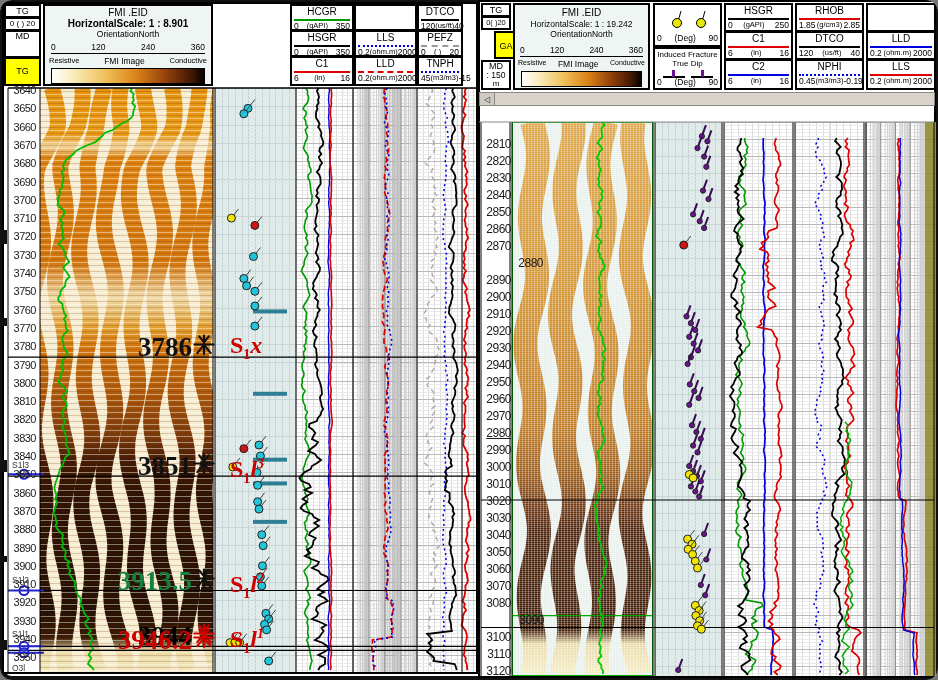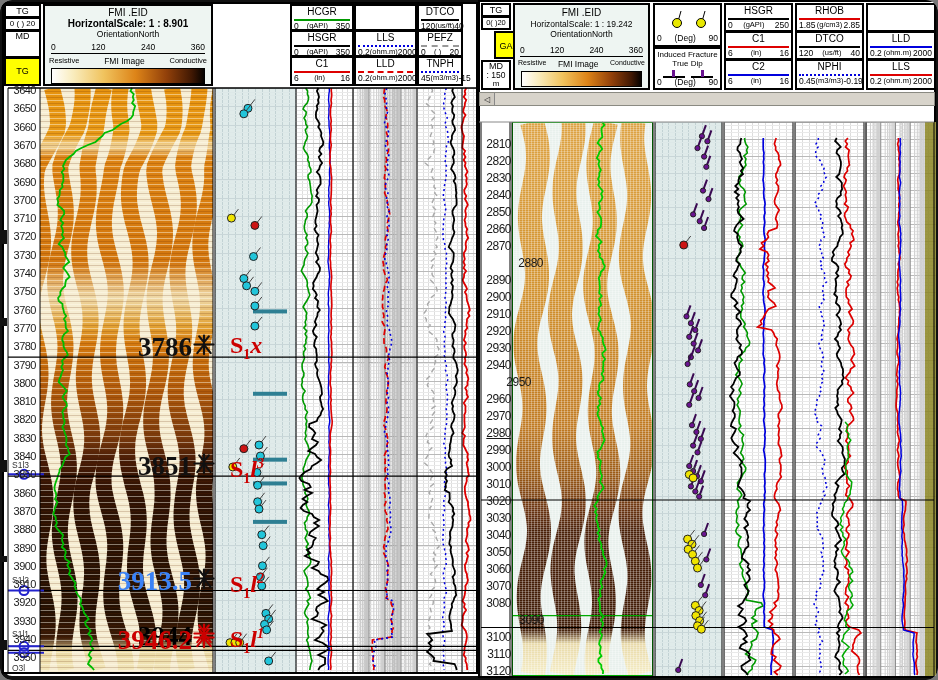--- a/index.html
+++ b/index.html
@@ -712,21 +712,21 @@
     <div class=" depth-lbl" style="position: absolute; left: 481px; top: 205px; font-size: 12px;">2850</div>
     <div class=" depth-lbl" style="position: absolute; left: 481px; top: 222px; font-size: 12px;">2860</div>
     <div class=" depth-lbl" style="position: absolute; left: 481px; top: 239px; font-size: 12px;">2870</div>
     <div class=" depth-lbl" style="position: absolute; left: 481px; top: 256px; font-size: 12px; padding-left: 32px;">2880</div>
     <div class=" depth-lbl" style="position: absolute; left: 481px; top: 273px; font-size: 12px;">2890</div>
     <div class=" depth-lbl" style="position: absolute; left: 481px; top: 290px; font-size: 12px;">2900</div>
     <div class=" depth-lbl" style="position: absolute; left: 481px; top: 307px; font-size: 12px;">2910</div>
     <div class=" depth-lbl" style="position: absolute; left: 481px; top: 324px; font-size: 12px;">2920</div>
     <div class=" depth-lbl" style="position: absolute; left: 481px; top: 341px; font-size: 12px;">2930</div>
     <div class=" depth-lbl" style="position: absolute; left: 481px; top: 358px; font-size: 12px;">2940</div>
-    <div class=" depth-lbl" style="position: absolute; left: 481px; top: 375px; font-size: 12px; margin-left: 20px;">2950</div>
+    <div class=" depth-lbl" style="position: absolute; left: 481px; top: 375px; font-size: 12px;">2950</div>
     <div class=" depth-lbl" style="position: absolute; left: 481px; top: 392px; font-size: 12px;">2960</div>
     <div class=" depth-lbl" style="position: absolute; left: 481px; top: 409px; font-size: 12px;">2970</div>
     <div class=" depth-lbl" style="position: absolute; left: 481px; top: 426px; font-size: 12px; text-decoration: underline;">2980</div>
     <div class=" depth-lbl" style="position: absolute; left: 481px; top: 443px; font-size: 12px;">2990</div>
     <div class=" depth-lbl" style="position: absolute; left: 481px; top: 460px; font-size: 12px;">3000</div>
     <div class=" depth-lbl" style="position: absolute; left: 481px; top: 477px; font-size: 12px;">3010</div>
     <div class=" depth-lbl" style="position: absolute; left: 481px; top: 494px; font-size: 12px;">3020</div>
     <div class=" depth-lbl" style="position: absolute; left: 481px; top: 511px; font-size: 12px;">3030</div>
     <div class=" depth-lbl" style="position: absolute; left: 481px; top: 528px; font-size: 12px;">3040</div>
     <div class=" depth-lbl" style="position: absolute; left: 481px; top: 545px; font-size: 12px;">3050</div>
@@ -756,21 +756,21 @@
       <span>3851</span>
       <svg viewBox="0 0 100 100" width="24" height="24" style="position: static;">
         <path d="M10,52 H90" stroke="#111111" stroke-width="9" fill="none" stroke-linecap="round"></path>
         <path d="M50,15 V92" stroke="#111111" stroke-width="9" fill="none" stroke-linecap="round"></path>
         <path d="M30,18 L46,38" stroke="#111111" stroke-width="9" fill="none" stroke-linecap="round"></path>
         <path d="M70,18 L54,38" stroke="#111111" stroke-width="9" fill="none" stroke-linecap="round"></path>
         <path d="M46,58 L22,88" stroke="#111111" stroke-width="9" fill="none" stroke-linecap="round"></path>
         <path d="M54,58 L78,88" stroke="#111111" stroke-width="9" fill="none" stroke-linecap="round"></path>
       </svg>
     </div>
-    <div class=" anno" style="position: absolute; right: 722px; top: 565.505px; color: #3b82f6; font-size: 27px;">
+    <div class=" anno" style="position: absolute; right: 722px; top: 565.505px; color: #15803d; font-size: 27px;">
       <span>3913.5</span>
       <svg viewBox="0 0 100 100" width="24" height="24" style="position: static;">
         <path d="M10,52 H90" stroke="#111111" stroke-width="9" fill="none" stroke-linecap="round"></path>
         <path d="M50,15 V92" stroke="#111111" stroke-width="9" fill="none" stroke-linecap="round"></path>
         <path d="M30,18 L46,38" stroke="#111111" stroke-width="9" fill="none" stroke-linecap="round"></path>
         <path d="M70,18 L54,38" stroke="#111111" stroke-width="9" fill="none" stroke-linecap="round"></path>
         <path d="M46,58 L22,88" stroke="#111111" stroke-width="9" fill="none" stroke-linecap="round"></path>
         <path d="M54,58 L78,88" stroke="#111111" stroke-width="9" fill="none" stroke-linecap="round"></path>
       </svg>
     </div>

